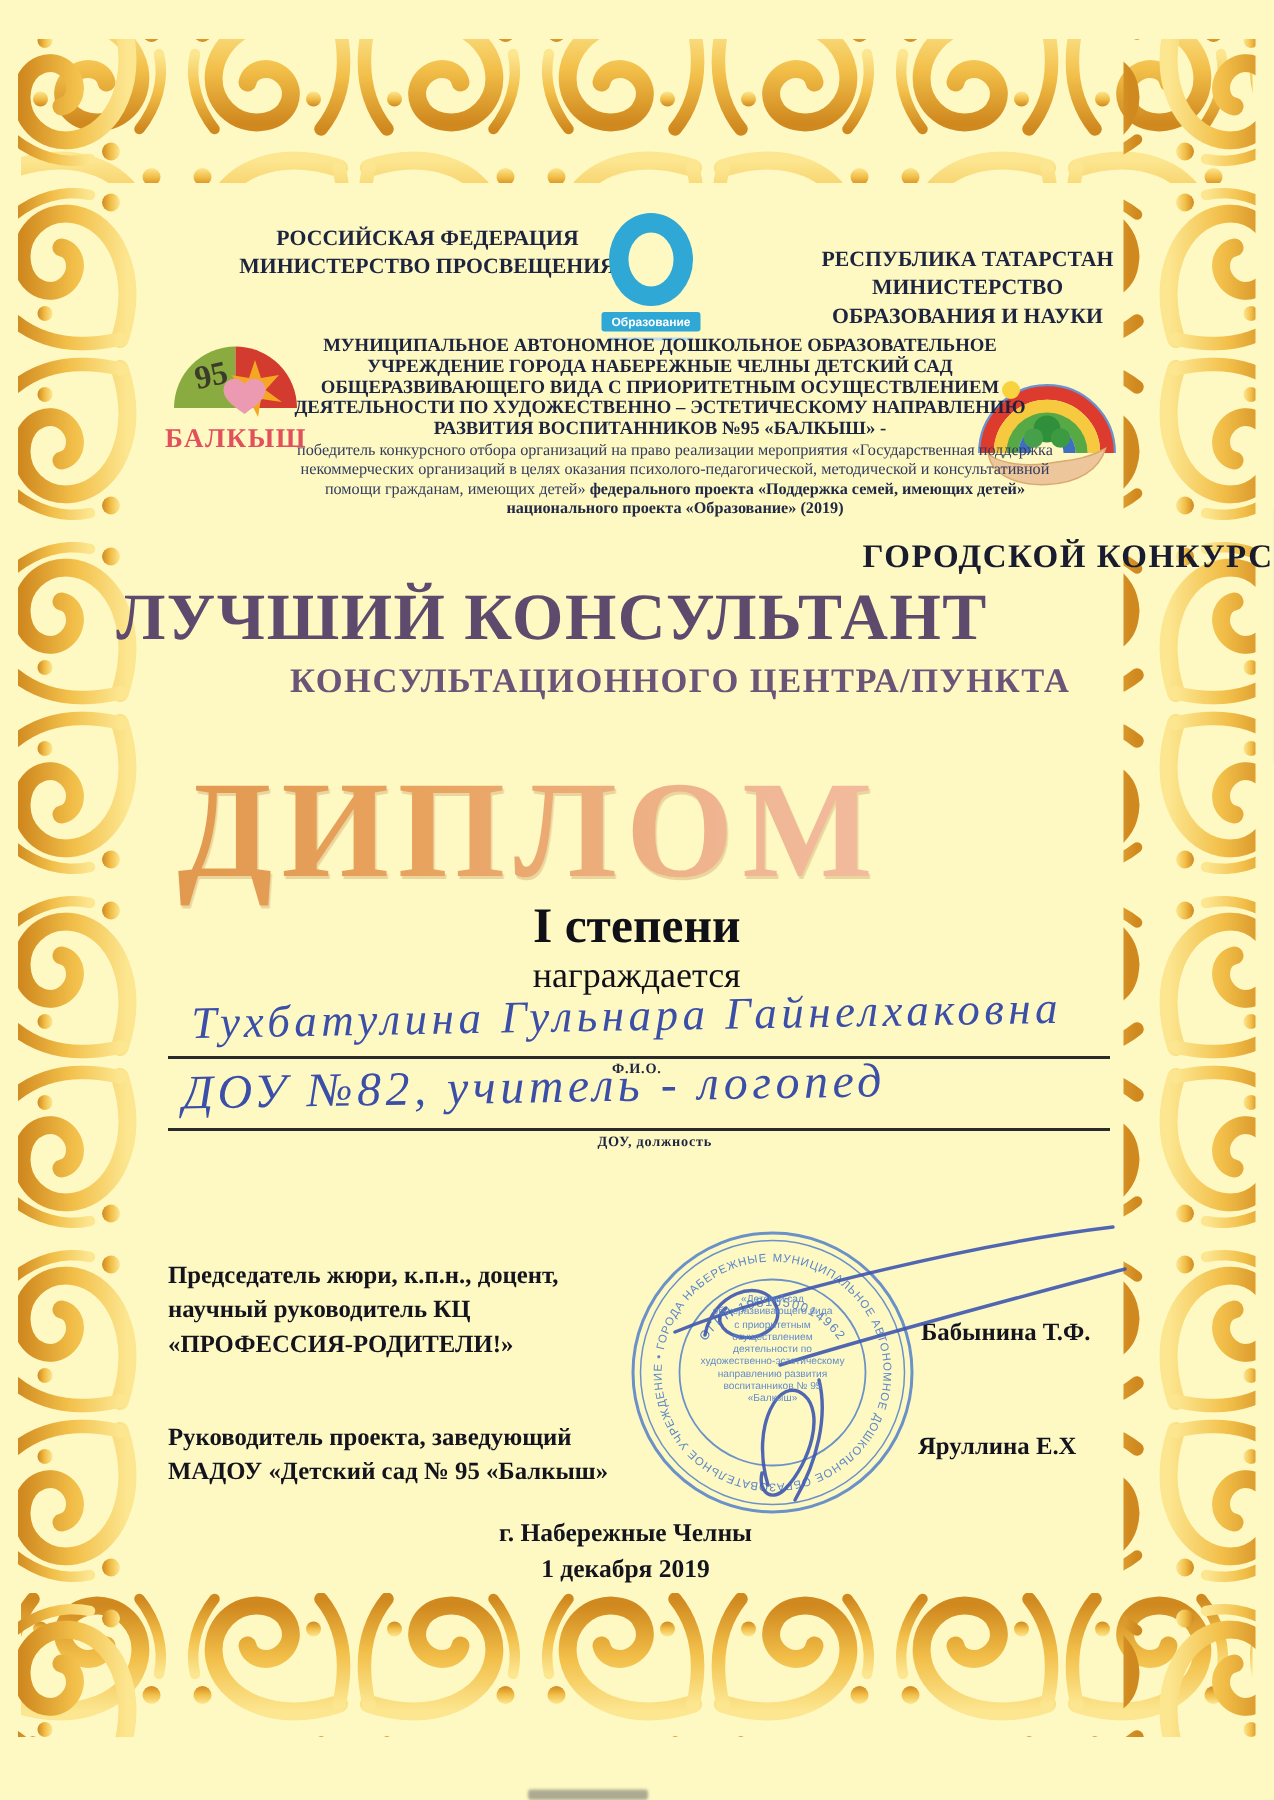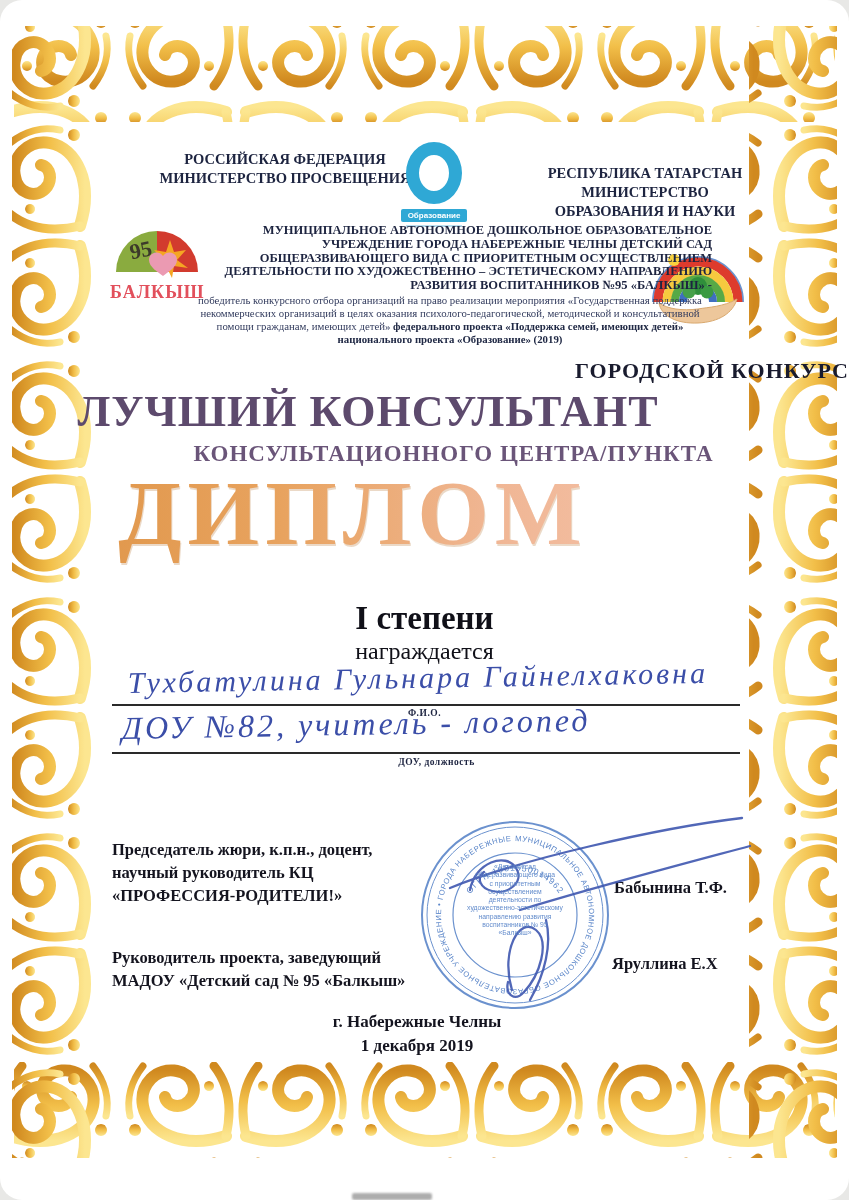--- a/index.html
+++ b/index.html
@@ -1,19 +1,19 @@
 <!DOCTYPE html>
 <html><head>
 <meta charset="utf-8">
 <style>
   html,body{margin:0;padding:0;background:#e8e8e6;}
   .page{
     position:relative;width:849px;height:1200px;margin:0 auto;
-    background:#ffffff;overflow:hidden;
-    font-family:"Liberation Serif","DejaVu Serif",serif;color:#23233b;border-radius:22px;
+    background:#fef9c3;overflow:hidden;
+    font-family:"Liberation Serif","DejaVu Serif",serif;color:#23233b;
   }
   .abs{position:absolute;}
   .pre{white-space:pre-line;}
   .ctr{text-align:center;}
   
   .ministry{font-weight:bold;font-size:14.5px;line-height:19px;color:#1d2440;}
   .logo-ring{width:30px;height:36px;border:13px solid #2fa8d5;border-radius:50%;margin:0 auto;}
   .logo-badge{display:inline-block;background:#2fa8d5;color:#fff;font-family:"Liberation Sans",sans-serif;
     font-size:8px;font-weight:bold;padding:2px 7px;border-radius:2px;margin-top:4px;}
   .logo-subline{width:56px;height:2px;background:#b9ddef;margin:3px auto 0;}
@@ -117,34 +117,34 @@
     <path d="M33,74 A15,15 0 0 1 63,74" fill="none" stroke="#3f6fc0" stroke-width="8"></path>
     <circle cx="24" cy="32" r="6" fill="#f9d33f"></circle>
     <g>
       <circle cx="48" cy="58" r="9" fill="#2f8f3b"></circle>
       <circle cx="39" cy="64" r="6.5" fill="#45a049"></circle>
       <circle cx="57" cy="64" r="6.5" fill="#3b9a42"></circle>
     </g>
     <path d="M9,75 C11,88 27,96 48,95 C69,94 83,85 87,71 C73,79 59,79 48,81 C32,83 18,81 9,75 Z" fill="#edc79b" stroke="#d9a96f" stroke-width="1"></path>
   </svg>
 
-  <div class="abs inst pre ctr" style="left:192px;top:224px;width:520px;text-align:right;">МУНИЦИПАЛЬНОЕ  АВТОНОМНОЕ ДОШКОЛЬНОЕ ОБРАЗОВАТЕЛЬНОЕ
+  <div class="abs inst pre ctr" style="left:180px;top:224px;width:520px;">МУНИЦИПАЛЬНОЕ  АВТОНОМНОЕ ДОШКОЛЬНОЕ ОБРАЗОВАТЕЛЬНОЕ
 УЧРЕЖДЕНИЕ ГОРОДА НАБЕРЕЖНЫЕ ЧЕЛНЫ  ДЕТСКИЙ    САД
 ОБЩЕРАЗВИВАЮЩЕГО   ВИДА С   ПРИОРИТЕТНЫМ  ОСУЩЕСТВЛЕНИЕМ
 ДЕЯТЕЛЬНОСТИ ПО ХУДОЖЕСТВЕННО – ЭСТЕТИЧЕСКОМУ   НАПРАВЛЕНИЮ
 РАЗВИТИЯ   ВОСПИТАННИКОВ №95  «БАЛКЫШ» -</div>
 
   <div class="abs fineprint ctr" style="left:188px;top:294px;width:524px;"><span>победитель конкурсного отбора организаций  на право  реализации мероприятия «Государственная поддержка некоммерческих организаций в целях оказания психолого-педагогической, методической и консультативной помощи гражданам, имеющих детей»</span>
     <b>федерального проекта «Поддержка семей, имеющих детей» национального проекта «Образование» (2019)</b></div>
 
   <div class="abs kicker ctr" style="left:0;top:358px;width:849px;text-align:right;">ГОРОДСКОЙ КОНКУРС</div>
   <div class="abs big-title ctr" style="left:0;top:386px;width:736px;">ЛУЧШИЙ КОНСУЛЬТАНТ</div>
   <div class="abs sub-title ctr" style="left:0;top:441px;width:849px;margin-left:29px;">КОНСУЛЬТАЦИОННОГО ЦЕНТРА/ПУНКТА</div>
 
-  <div class="abs diploma ctr" style="left:0;top:460px;width:706px;">ДИПЛОМ</div>
+  <div class="abs diploma ctr" style="left:0;top:500px;width:706px;">ДИПЛОМ</div>
   <div class="abs degree ctr" style="left:0;top:590px;width:849px;">I степени</div>
   <div class="abs awarded ctr" style="left:0;top:638px;width:849px;">награждается</div>
 
   <div class="abs hand" style="left:128px;top:666px;width:640px;font-size:30px;letter-spacing:3px;">Тухбатулина Гульнара Гайнелхаковна</div>
   <div class="abs rule" style="left:112px;top:704px;width:628px;"></div>
   <div class="abs rule-label ctr" style="left:0;top:708px;width:849px;">Ф.И.О.</div>
 
   <div class="abs hand" style="left:122px;top:710px;width:620px;font-size:32px;letter-spacing:3px;">ДОУ №82, учитель - логопед</div>
   <div class="abs rule" style="left:112px;top:752px;width:628px;"></div>
   <div class="abs rule-label ctr" style="left:12px;top:757px;width:849px;">ДОУ, должность</div>

